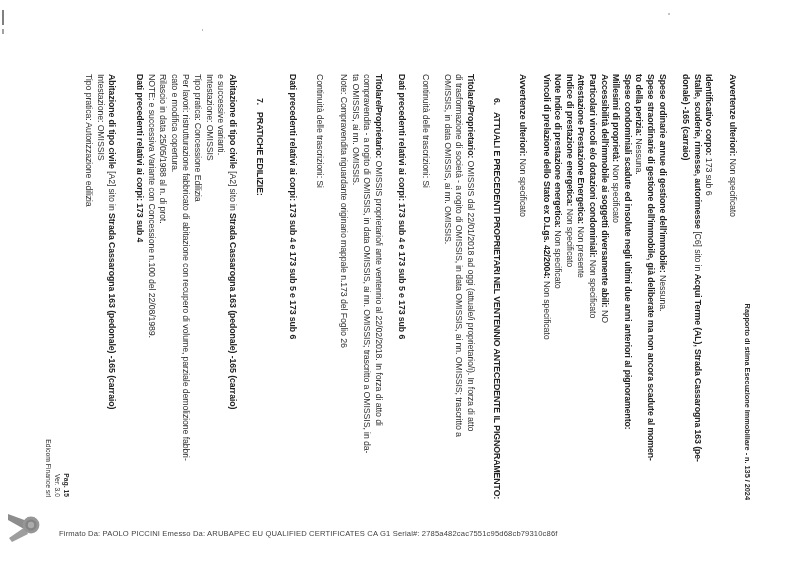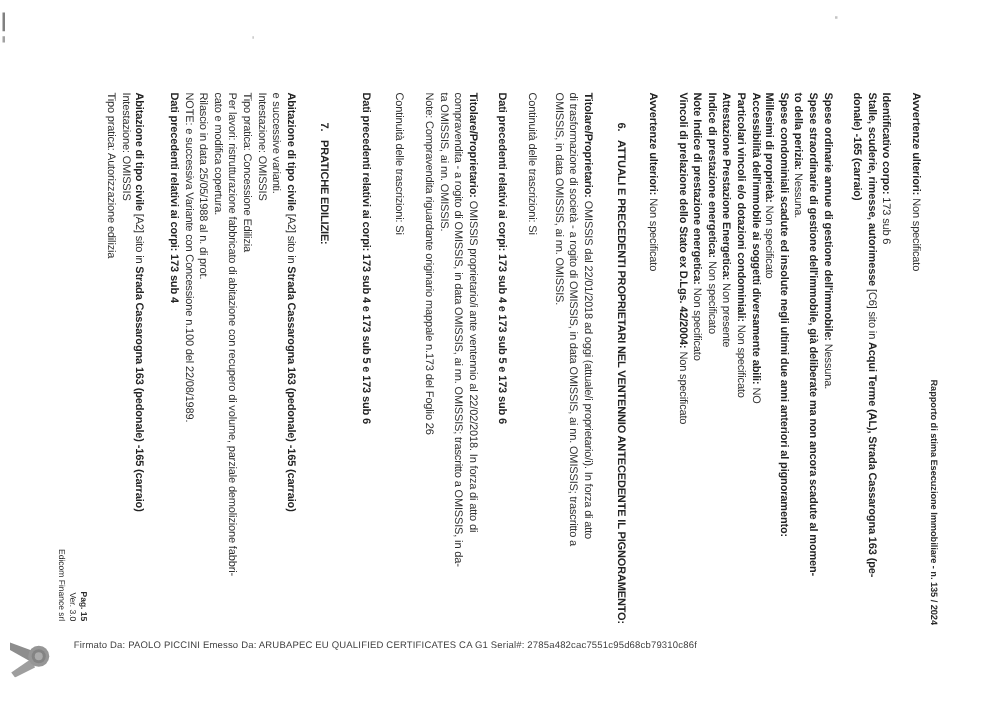--- a/index.html
+++ b/index.html
@@ -15,21 +15,21 @@
   .line .b{font-weight:bold;}
   .line .r{font-weight:normal;color:#2e2e2e;}
   .line.heading{padding-left:24px;font-weight:bold;}
   .hnum{display:inline-block;width:14px;font-weight:bold;}
   .page-footer{position:absolute;top:730px;right:68px;text-align:right;font-size:6.8px;
                line-height:8.8px;color:#2c2c2c;}
   .page-footer .pg{font-weight:bold;}
   
   .sig-overlay{position:absolute;left:0;top:0;width:800px;height:565px;pointer-events:none;}
   .seal{position:absolute;left:8px;top:510px;width:34px;height:32px;}
-  .sig-text{position:absolute;left:47px;top:511px;font-size:7.6px;letter-spacing:0.15px;
+  .sig-text{position:absolute;left:47px;top:529px;font-size:7.6px;letter-spacing:0.15px;
             color:#3f3f3f;white-space:nowrap;padding-left:12px;}
   
   .art{position:absolute;background:#555;}
   .a1{left:2px;top:10px;width:2px;height:15px;opacity:.75;}
   .a2{left:2px;top:29px;width:2px;height:5px;opacity:.55;}
   .a3{left:668px;top:13px;width:2px;height:2px;opacity:.35;}
   .a4{left:202px;top:29px;width:1px;height:2px;opacity:.4;}
 </style>
 </head>
 <body>

